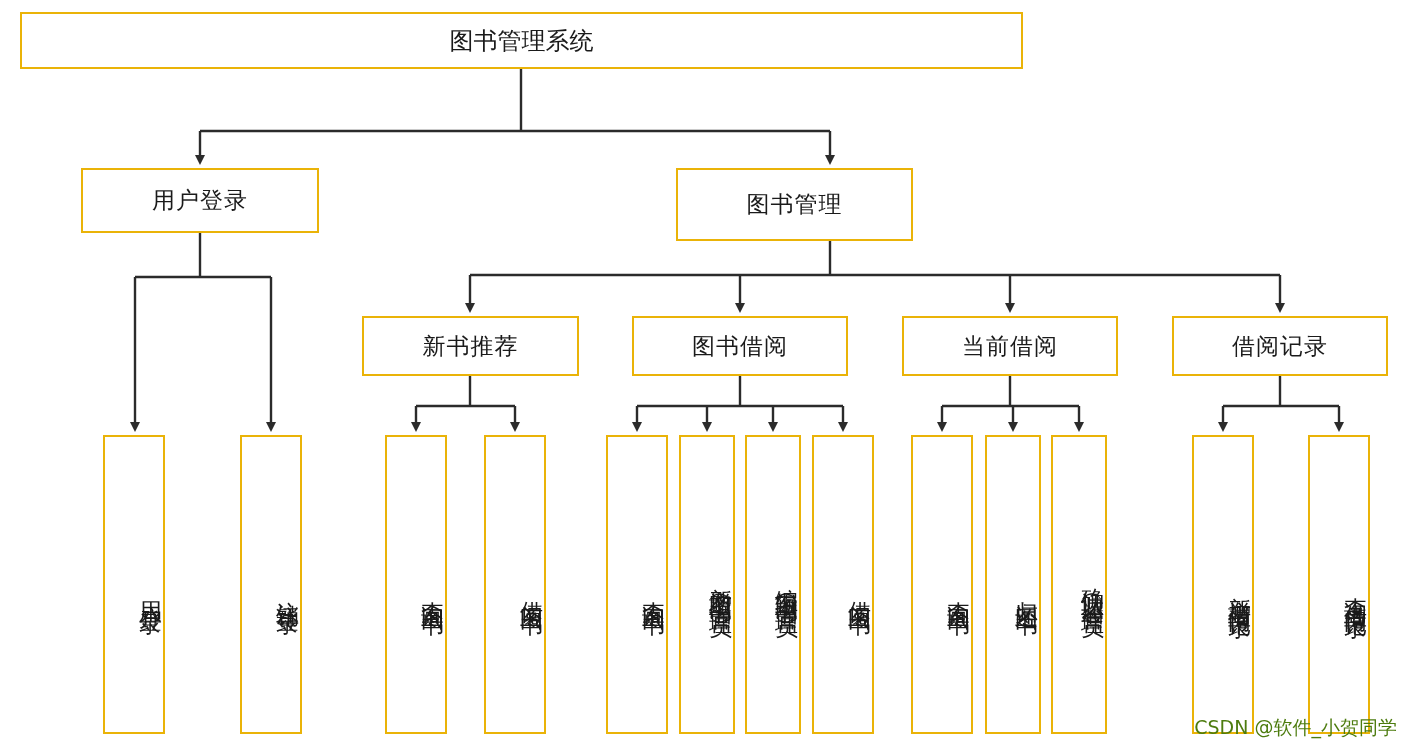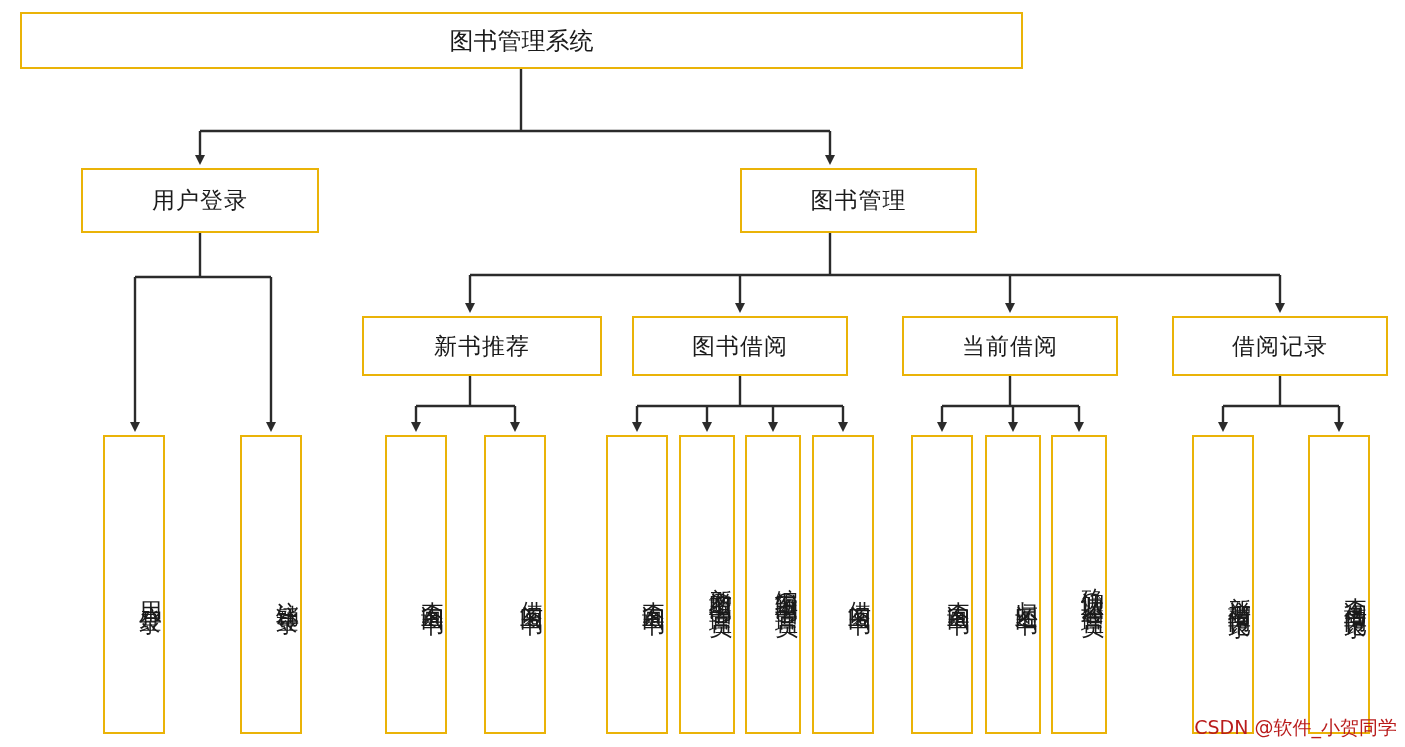--- a/index.html
+++ b/index.html
@@ -33,21 +33,21 @@
     writing-mode:vertical-rl;
     text-orientation:upright;
     display:block;
   }
   svg.links{position:absolute;left:0;top:0;width:1405px;height:747px;pointer-events:none;}
   .watermark{
     position:absolute;
     right:8px;
     bottom:6px;
     font-size:19px;
-    color:#b91c1c;
+    color:#4d7c0f;
     white-space:nowrap;
   }
 </style>
 </head>
 <body>
 
 <div id="canvas">
 
   <svg class="links" viewBox="0 0 1405 747">
     <defs>
@@ -99,25 +99,25 @@
     </g>
   </svg>
 
   <div class="node root" style="left:20px;top:12px;width:1003px;height:57px;">
     <span>图书管理系统</span>
   </div>
 
   <div class="node h" style="left:81px;top:168px;width:238px;height:65px;">
     <span>用户登录</span>
   </div>
-  <div class="node h" style="left:740px;top:168px;width:237px;height:65px;">
+  <div class="node h" style="left:676px;top:168px;width:237px;height:73px;">
     <span>图书管理</span>
   </div>
 
-  <div class="node h" style="left:362px;top:316px;width:240px;height:60px;">
+  <div class="node h" style="left:362px;top:316px;width:217px;height:60px;">
     <span>新书推荐</span>
   </div>
   <div class="node h" style="left:632px;top:316px;width:216px;height:60px;align-items:center;">
     <span>图书借阅</span>
   </div>
   <div class="node h" style="left:1172px;top:316px;width:216px;height:60px;">
     <span>借阅记录</span>
   </div>
   <div class="node h" style="left:902px;top:316px;width:216px;height:60px;">
     <span>当前借阅</span>

